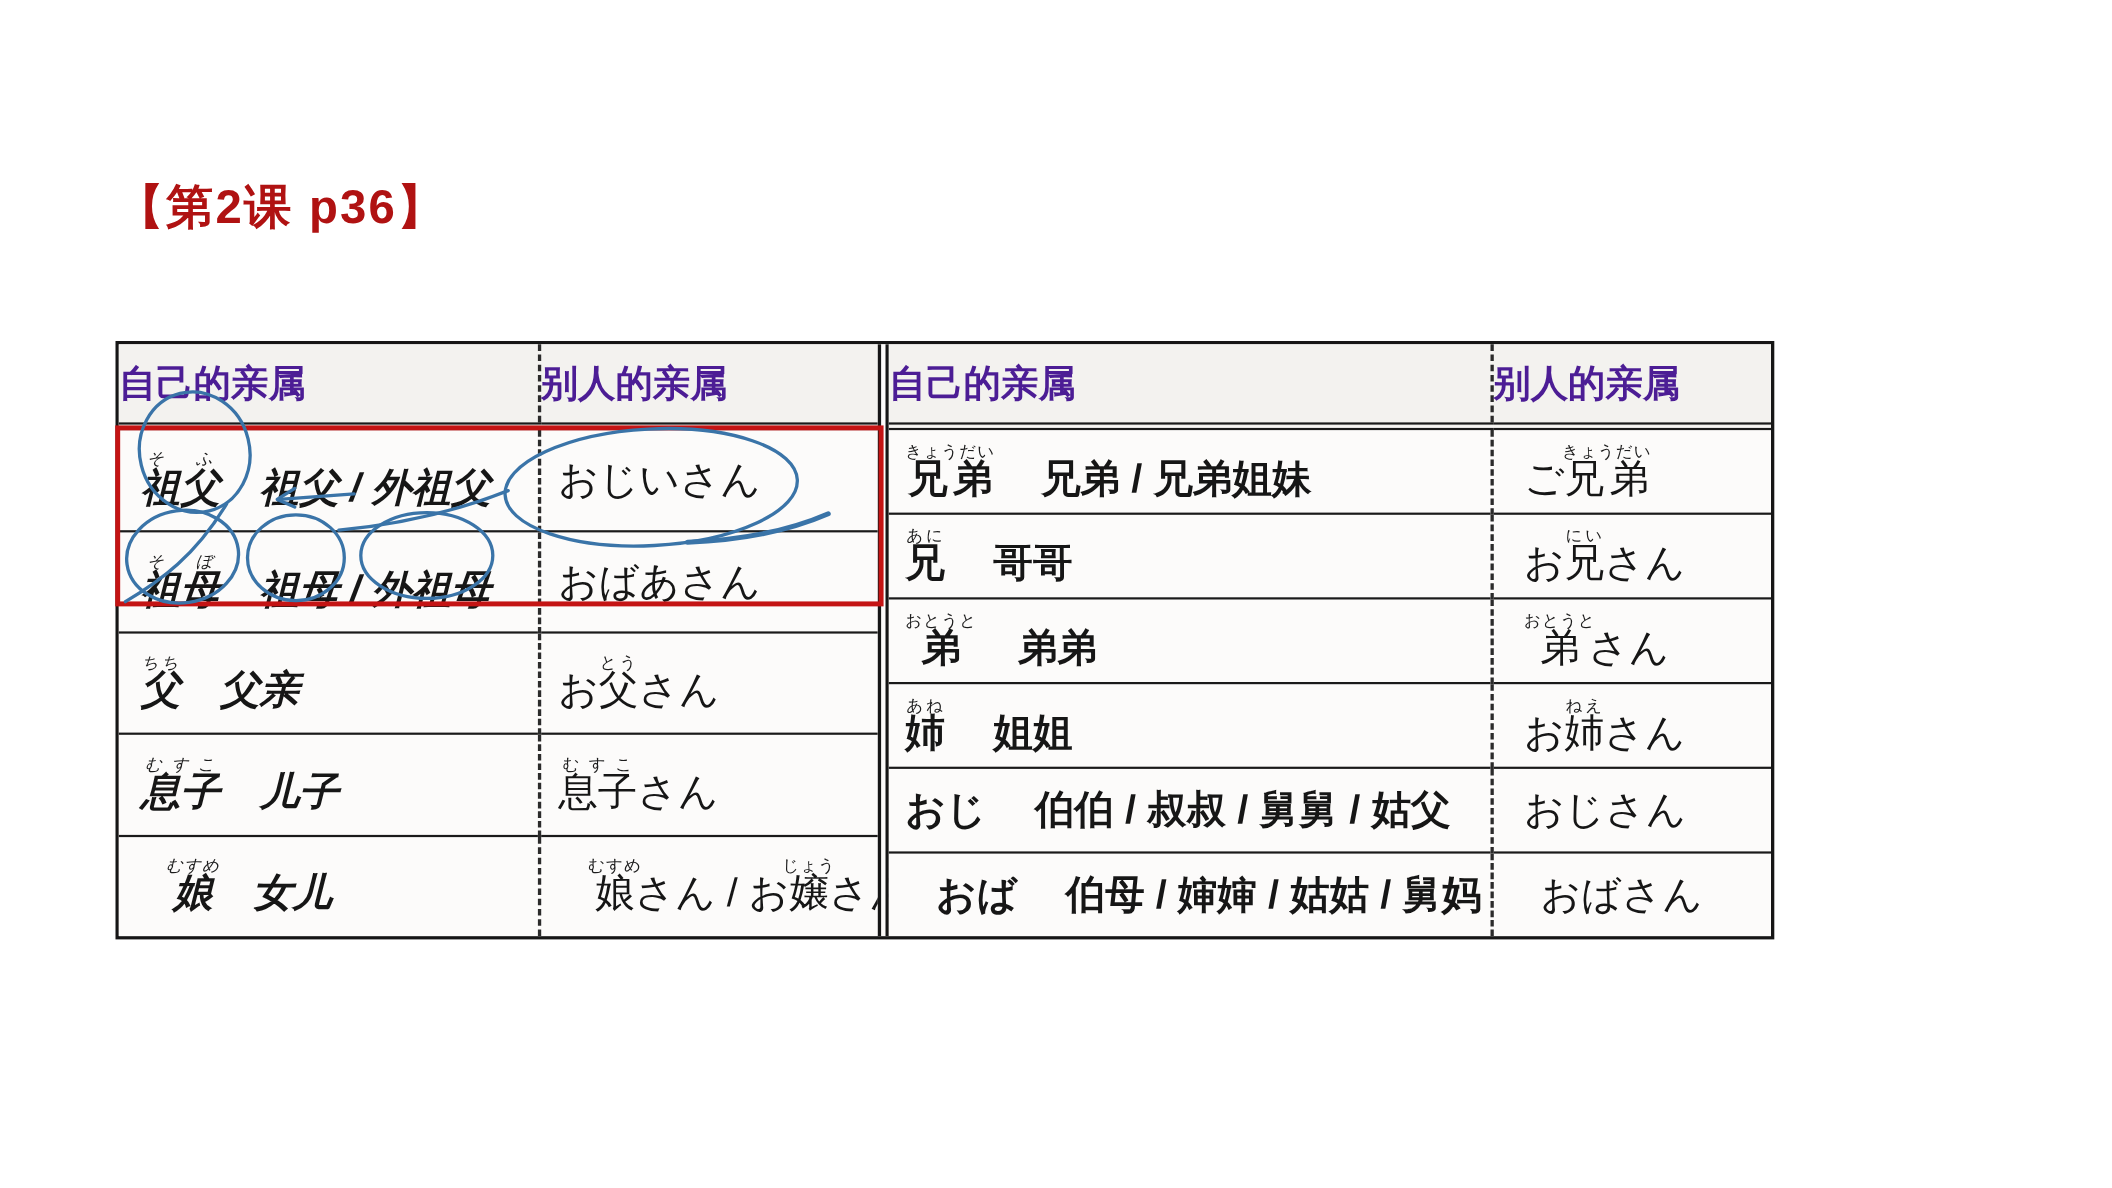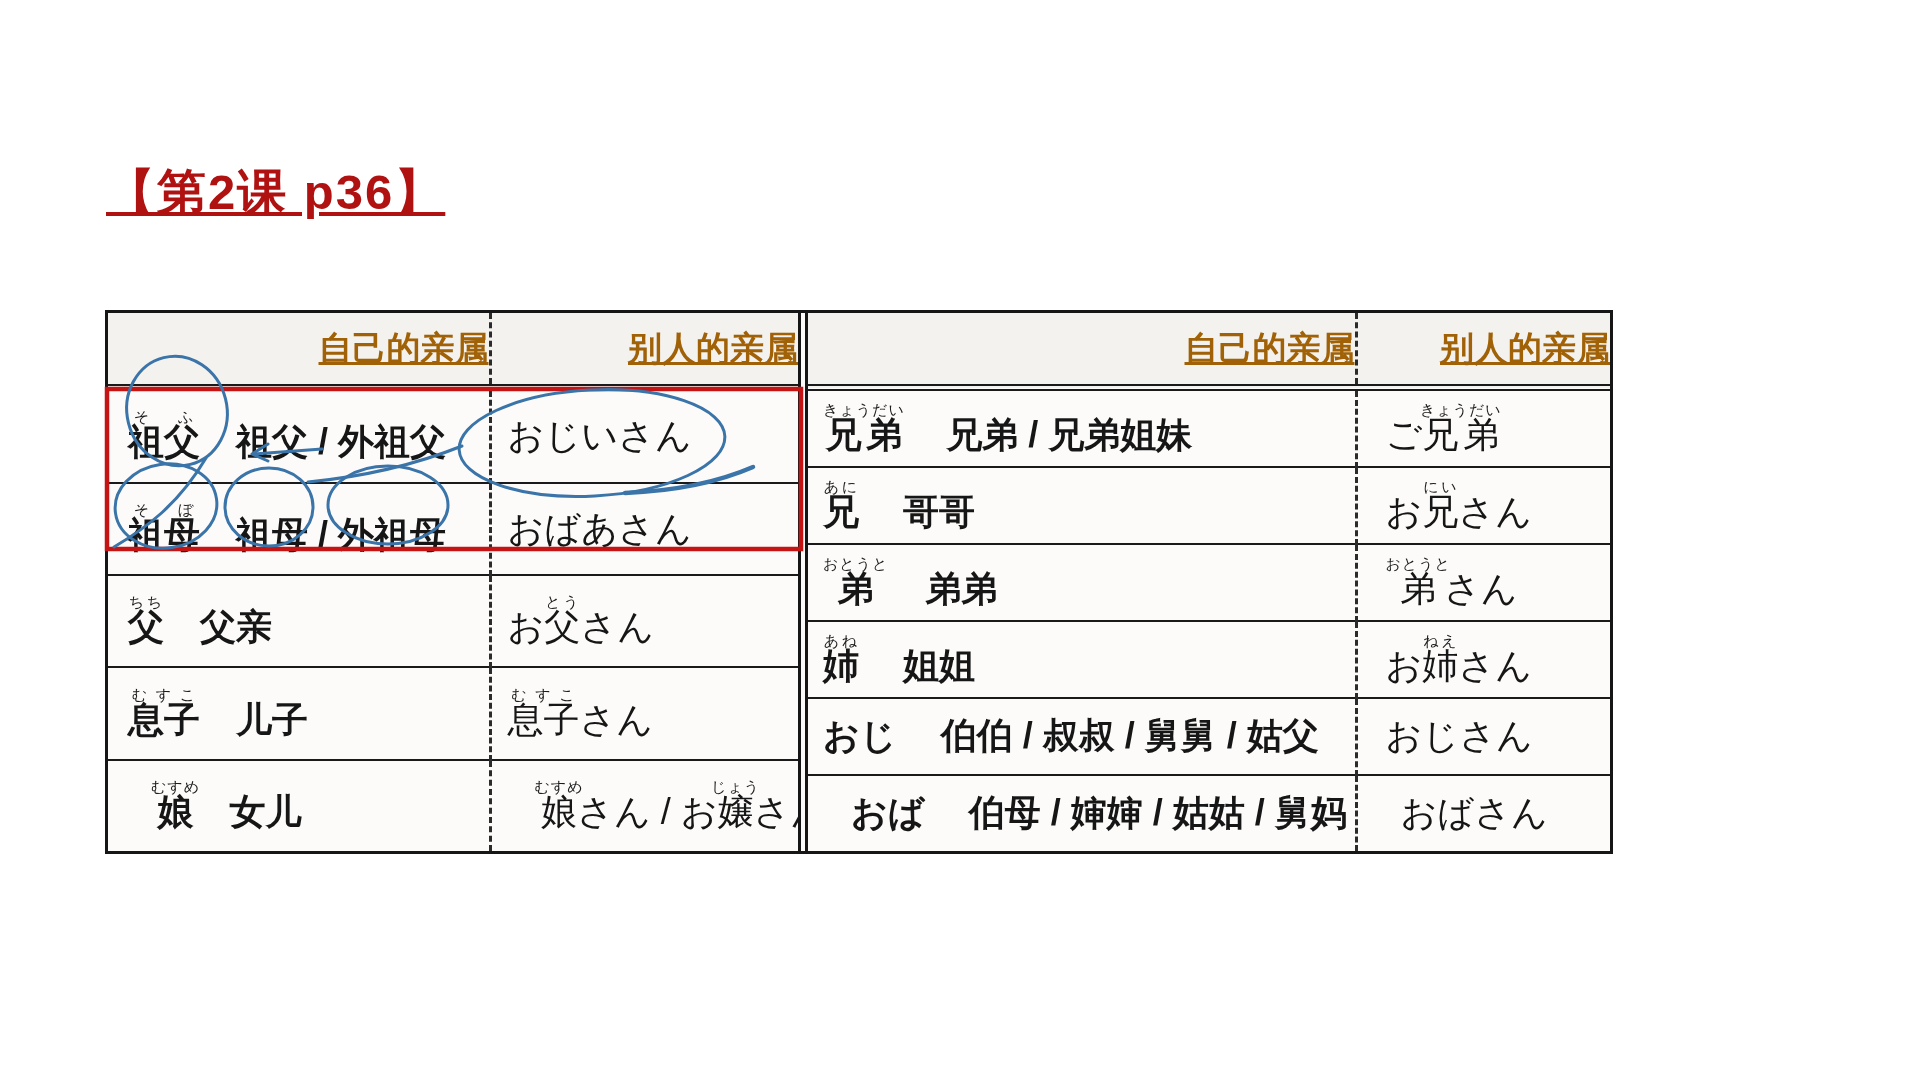--- a/index.html
+++ b/index.html
@@ -9,51 +9,51 @@
     font-family:"Liberation Sans","DejaVu Sans",sans-serif;
     color:#161616;
   }
   :root{
     --title-red:#b01212;
     --box-red:#c41414;
     --ink:#3a74a8;
   }
   .title{
     position:absolute;left:106px;top:160px;
-    font-size:49px;font-weight:700;color:var(--title-red);
-    letter-spacing:2px;white-space:nowrap;text-decoration:underline;
+    font-size:43px;font-weight:700;color:var(--title-red);
+    letter-spacing:2px;white-space:nowrap;
   }
   .sheet{
     position:absolute;left:105px;top:310px;width:1508px;
     box-sizing:border-box;border:3px solid #161616;
     display:flex;align-items:stretch;background:#fcfbfa;
   }
   .tbl{border-collapse:collapse;table-layout:fixed;}
   .tbl-left{width:690px;flex:0 0 690px;}
   .tbl-right{width:802px;flex:0 0 802px;}
   .divider{
     flex:0 0 10px;width:10px;box-sizing:border-box;
     border-left:3px solid #161616;border-right:3px solid #161616;
     background:#fcfbfa;
   }
   .tbl th{
     height:71px;background:#f3f2ef;
     border-bottom:7px double #1a1a1a;
-    font-size:34px;font-weight:700;color:#a16207;
-    text-align:right;vertical-align:middle;padding:0;text-decoration:underline;
+    font-size:34px;font-weight:700;color:#4c1d95;
+    text-align:left;vertical-align:middle;padding:0;
   }
   .tbl td{
     height:75px;border-bottom:2.5px solid #1a1a1a;
     vertical-align:middle;background:#fcfbfa;
     font-size:36px;line-height:1.08;padding:0;
     white-space:nowrap;
   }
   .tbl tr:last-child td{border-bottom:none;padding-left:43px;}
   .tbl .col2, .tbl td.other{border-left:3px dashed #2b2b2b;}
-  .tbl-left td.own{padding-left:20px;}
+  .tbl-left td.own{padding-left:20px;font-style:italic;}
   .tbl-left td.other{padding-left:16px;}
   .tbl-right td.own{padding-left:15px;}
   .tbl-right td.other{padding-left:28px;}
   .jp{font-weight:600;}
   .zh{font-weight:700;}
   .tbl-left .zh{margin-left:36px;}
   .tbl-right .zh{margin-left:44px;}
   td.other{font-weight:500;margin-top:37px;}
   ruby{ruby-position:over;}
   rt{

